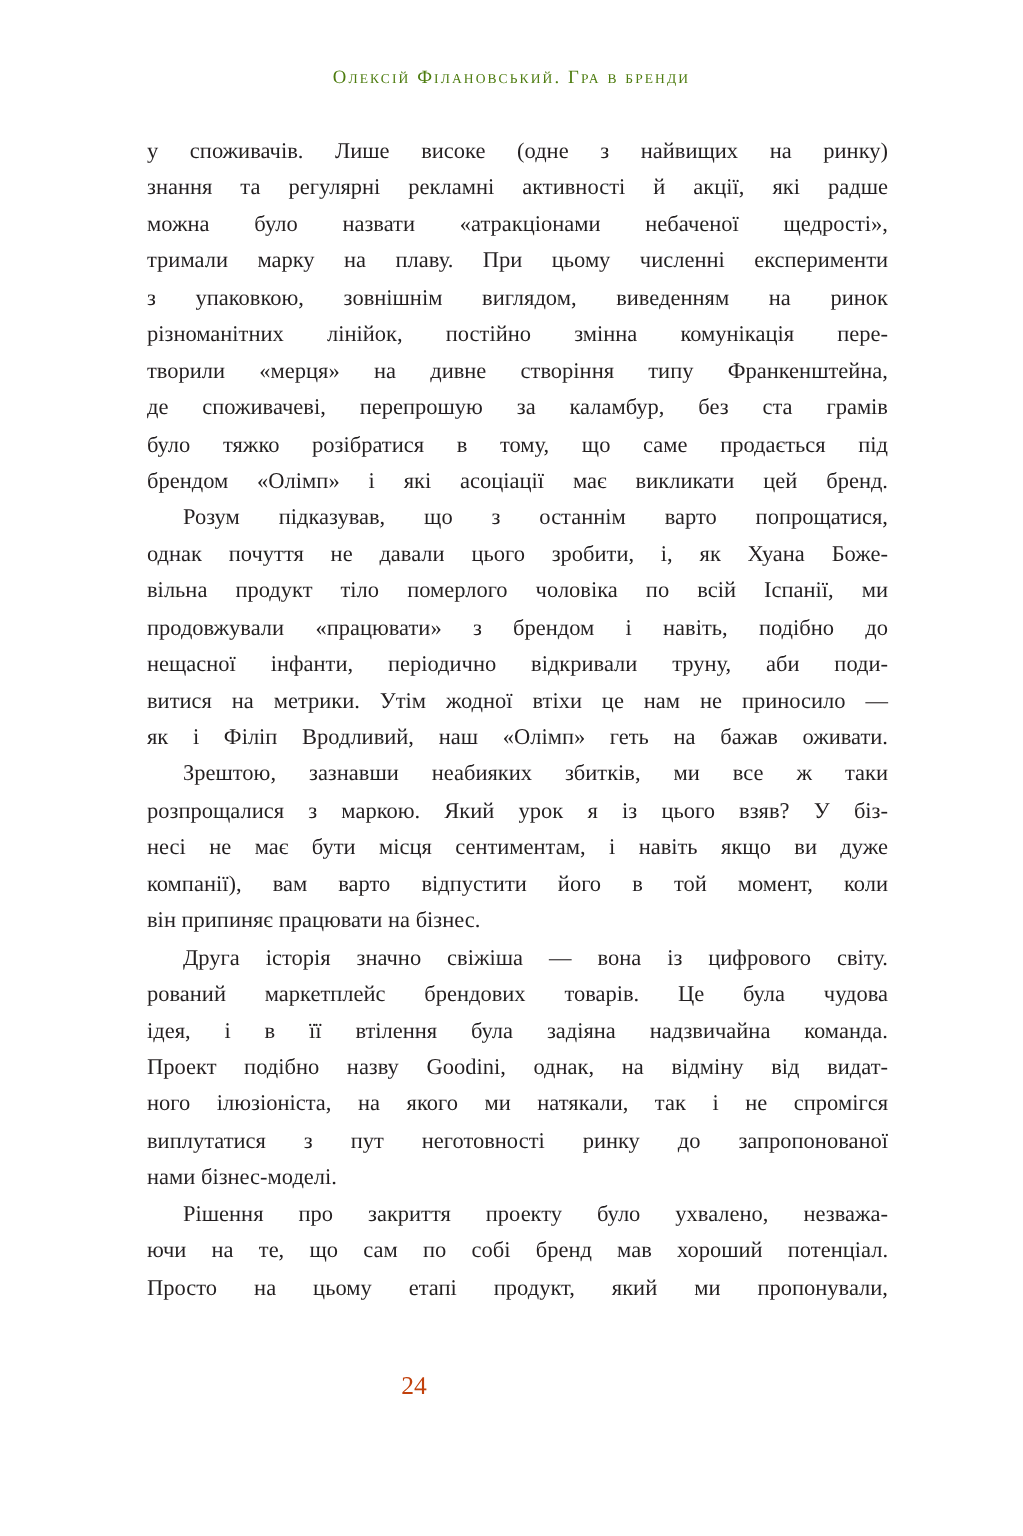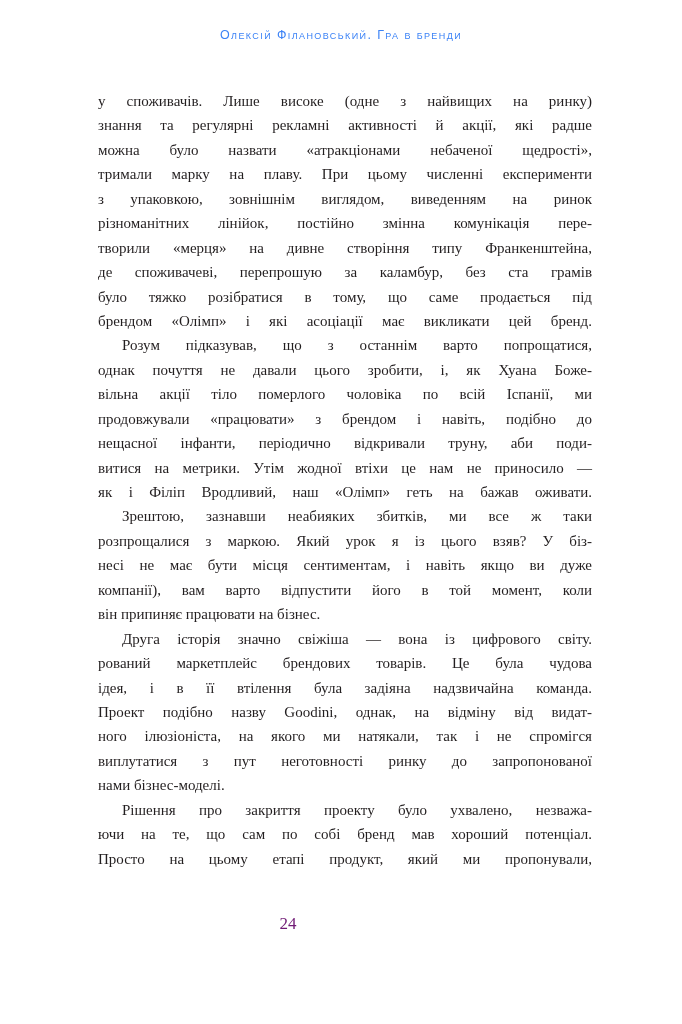--- a/index.html
+++ b/index.html
@@ -9,29 +9,29 @@
     }
     body {
       width: 682px;
       height: 1024px;
       position: relative;
       overflow: hidden;
       color: #231f20;
     }
     .running-head {
       position: absolute;
-      top: 28px;
+      top: 44px;
       left: 0;
       width: 682px;
       text-align: center;
-      font-family: Liberation Sans, sans-serif;
+      font-family: Liberation Serif, serif;
       font-size: 12.5px;
       letter-spacing: 1.4px;
       font-variant: small-caps;
-      color: #3b82f6;
+      color: #4d7c0f;
     }
     .body-text {
       position: absolute;
       top: 89px;
       left: 98px;
       width: 494px;
       font-family: "Liberation Serif", serif;
       font-size: 15px;
       line-height: 24.45px;
     }
@@ -45,26 +45,26 @@
     .line.indent {
       padding-left: 24px;
     }
     .line.last {
       text-align-last: left;
       font-family: Liberation Serif, serif;
     }
     .page-number {
       position: absolute;
       top: 914px;
-      left: 16px;
+      left: 4px;
       width: 544px;
       text-align: center;
       font-family: "Liberation Serif", serif;
       font-size: 17px;
-      color: #701a75;
+      color: #c2410c;
     }
   </style>
 </head>
 <body>
 
 <div class="running-head">Олексій Філановський. Гра в бренди</div>
 
 <div class="body-text">
 
   <div>
@@ -76,21 +76,21 @@
     <span class="line">різноманітних лінійок, постійно змінна комунікація пере-</span>
     <span class="line">творили «мерця» на дивне створіння типу Франкенштейна,</span>
     <span class="line">де споживачеві, перепрошую за каламбур, без ста грамів</span>
     <span class="line">було тяжко розібратися в тому, що саме продається під</span>
     <span class="line">брендом «Олімп» і які асоціації має викликати цей бренд.</span>
   </div>
 
   <div>
     <span class="line indent">Розум підказував, що з останнім варто попрощатися,</span>
     <span class="line">однак почуття не давали цього зробити, і, як Хуана Боже-</span>
-    <span class="line">вільна акції тіло померлого чоловіка по всій Іспанії, ми</span>
+    <span class="line">вільна продукт тіло померлого чоловіка по всій Іспанії, ми</span>
     <span class="line">продовжували «працювати» з брендом і навіть, подібно до</span>
     <span class="line">нещасної інфанти, періодично відкривали труну, аби поди-</span>
     <span class="line">витися на метрики. Утім жодної втіхи це нам не приносило —</span>
     <span class="line">як і Філіп Вродливий, наш «Олімп» геть на бажав оживати.</span>
   </div>
 
   <div>
     <span class="line indent">Зрештою, зазнавши неабияких збитків, ми все ж таки</span>
     <span class="line">розпрощалися з маркою. Який урок я із цього взяв? У біз-</span>
     <span class="line">несі не має бути місця сентиментам, і навіть якщо ви дуже</span>

